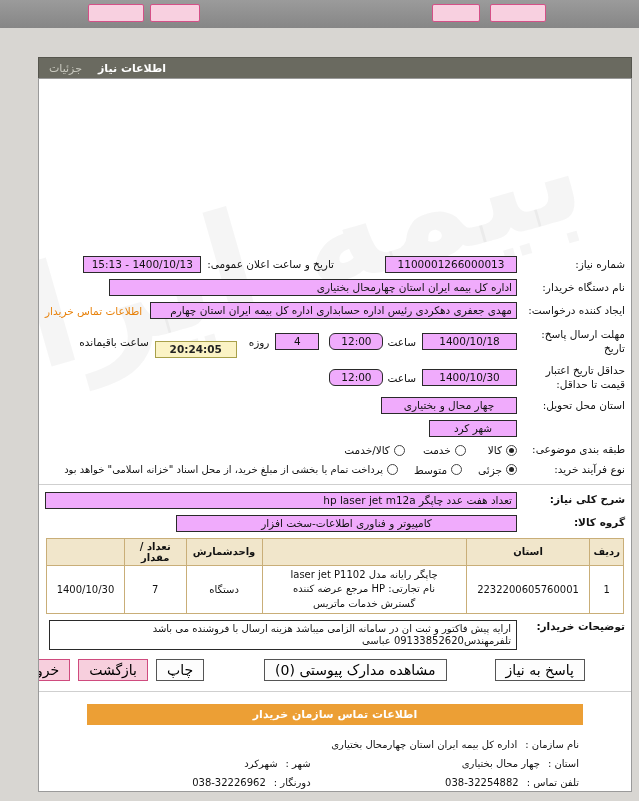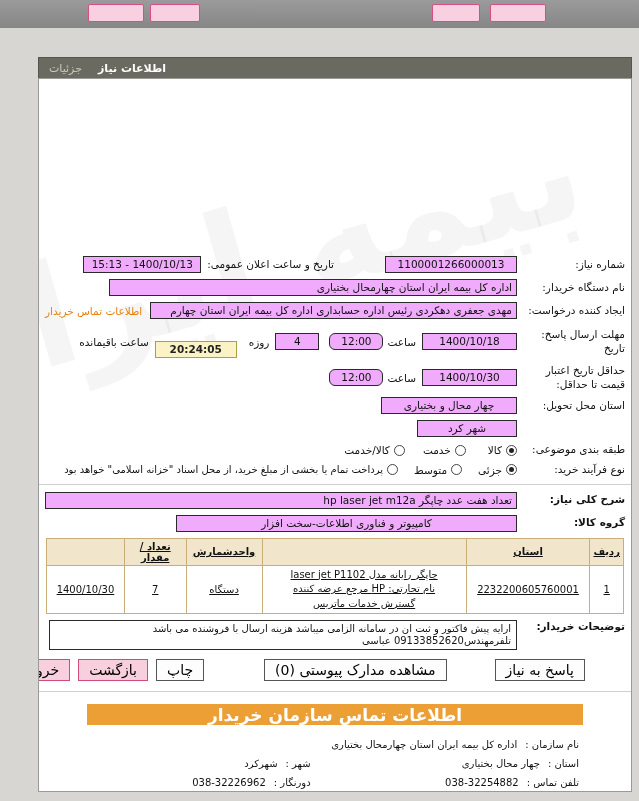--- a/index.html
+++ b/index.html
@@ -32,58 +32,58 @@
   .lbl { width:108px; min-width:108px; text-align:right; padding-left:6px; line-height:1.3; }
   .lbl.auto { width:auto; min-width:0; }
   .lbl.b { font-weight:bold; }
   .mr40 { margin-right:51px; }
   .box { border:1px solid #2a2a2a; background:#f0abfc; min-height:17px; line-height:15px;
          padding:0 4px; font-size:10.5px; overflow:hidden; white-space:nowrap; }
   .center { text-align:center; }
   .ltr { direction:ltr; unicode-bidi:embed; }
   .w132{width:132px;} .w118{width:118px;} .w408{width:408px;} .w95{width:95px;text-align:center;}
   .w54{width:54px;border-radius:6px;} .w44{width:44px;} .w58{width:82px;margin-top:16px;} .w136{width:136px;}
-  .w88{width:100px;} .w478{width:478px;} .w406{width:341px;}
+  .w88{width:88px;} .w478{width:478px;} .w406{width:341px;}
   .yellow { background:#fbf3c5; border-color:#a8a04a; color:#222; font-weight:bold; }
   .slbl { margin:0 6px 0 4px; white-space:nowrap; }
   .link { color:#e8820c; margin-right:8px; cursor:pointer; white-space:nowrap; }
 
   .radio { width:11px; height:11px; min-width:11px; border:1px solid #444; border-radius:50%;
            display:inline-block; position:relative; background:#fff; margin-left:4px; cursor:pointer; }
   .radio.checked::after { content:""; position:absolute; top:2px; left:2px; right:2px; bottom:2px;
            background:#222; border-radius:50%; }
   .opt { display:flex; align-items:center; margin-left:18px; }
   .opt.small { font-size:10px; margin-left:0; }
 
   .divider { border-top:1px solid #cfcfcf; margin:7px -6px; }
   .section-band { background:#dcdcdc; border-top:1px solid #c2c2c2; border-bottom:1px solid #c2c2c2;
                   margin:5px -6px; padding:2px 10px; font-weight:bold; font-size:11px; }
 
   
   table.goods { width:578px; border-collapse:collapse; margin:5px auto 6px; }
   table.goods th, table.goods td { border:1px solid #c9ae78; font-size:10px; text-align:center;
-                  padding:2px 3px; vertical-align:middle;text-decoration:underline; }
+                  padding:2px 3px; vertical-align:middle; }
   table.goods th { background:#f1e6cb; font-weight:bold; height:17px; }
   .c-row{width:32px;} .c-code{width:124px;} .c-desc{width:206px;} .c-unit{width:76px;}
   .c-qty{width:62px;} .c-date{width:78px;}
   td .dline { line-height:1.45; }
 
   .notesbox { flex:1; border:1px solid #2a2a2a; min-height:26px; padding:2px 5px;
               font-size:10px; line-height:12px; margin-left:4px; }
 
   
   .btnrow { display:flex; align-items:center; gap:8px; margin:9px 0 10px; padding-right:40px; }
   .btn { border:1px solid #555; background:#fdfdfd; font-size:14px; padding:2px 10px;
          font-family:"DejaVu Sans", sans-serif; cursor:pointer; white-space:nowrap; }
   .btn.pink { background:#f7cfdd; border-color:#cf4b7e; }
   .gap40 { margin-right:40px; } .gap52 { margin-right:52px; }
 
   
   .orangeband { margin:12px 42px 14px; height:21px; background:#ec9f35; color:#fff;
-                font-weight:bold; font-size:17px; display:flex; align-items:center;
+                font-weight:bold; font-size:11px; display:flex; align-items:center;
                 justify-content:center; }
   .crow { display:flex; font-size:10px; margin:8px 0; padding:0 46px; align-items:center; }
   .cpair { display:flex; align-items:center; }
   .cpair.w55 { width:55%; }
   .clbl { white-space:nowrap; margin-left:8px; }
   .cval { white-space:nowrap; }
 </style>
 </head>
 <body>
 

